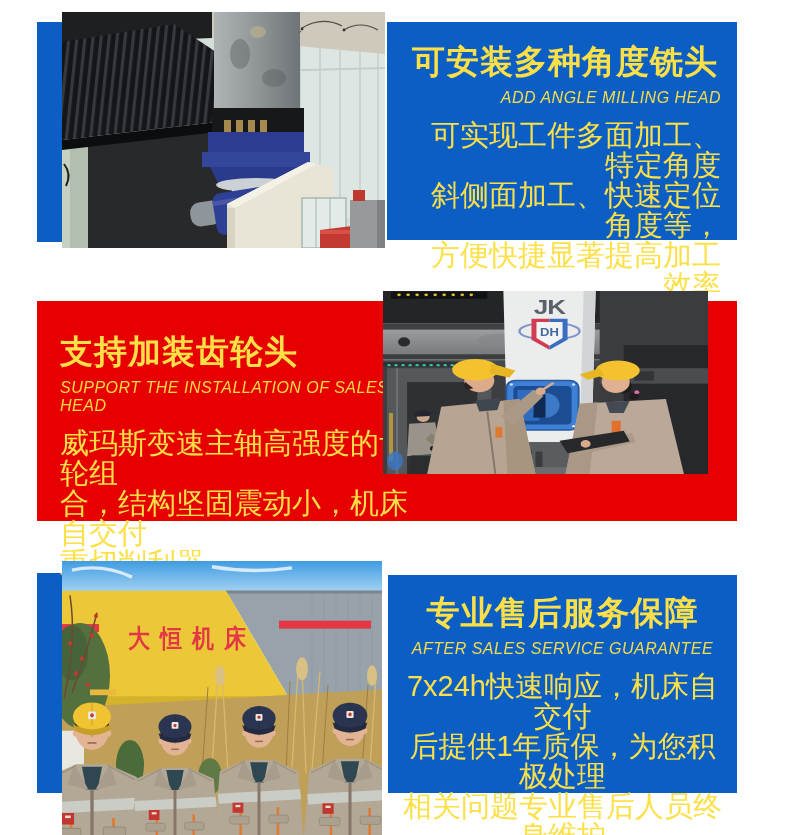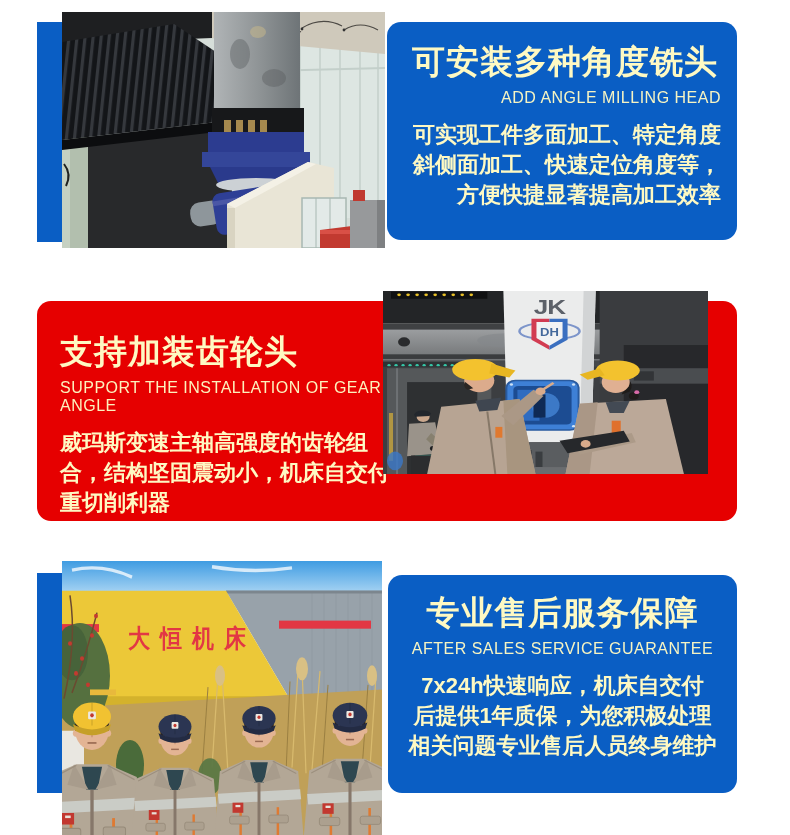--- a/index.html
+++ b/index.html
@@ -1,24 +1,24 @@
 <!DOCTYPE html>
 <html><head>
 <meta charset="utf-8">
 <style>
   html,body{margin:0;padding:0;background:#ffffff;}
   .page{position:relative;width:790px;height:835px;background:#ffffff;overflow:hidden;
         font-family:"Liberation Sans","DejaVu Sans",sans-serif;}
   .strip{position:absolute;width:25px;height:220px;z-index:1;}
   .photo{position:absolute;z-index:3;overflow:hidden;}
   .photo svg{display:block;width:100%;height:100%;}
-  .panel{position:absolute;z-index:2;box-sizing:border-box;color:#fef9c3;border-radius:14px;}
+  .panel{position:absolute;z-index:2;box-sizing:border-box;color:#fde047;}
   .sec-title{font-size:33px;font-weight:700;letter-spacing:1px;line-height:36px;margin:0 0 9px 0;}
-  .sec-sub{font-size:16px;letter-spacing:.5px;line-height:18px;margin:0 0 13px 0;opacity:.97;}
-  .sec-body{font-size:22px;line-height:30px;font-weight:700;}
+  .sec-sub{font-size:16px;letter-spacing:.5px;line-height:18px;margin:0 0 13px 0;opacity:.97;font-style:italic;}
+  .sec-body{font-size:29px;line-height:30px;font-weight:400;}
   #s1-panel{left:387px;top:22px;width:350px;height:218px;padding:22px 16px 0 22px;text-align:right;}
   #s1-panel .sec-title{text-align:center;}
   #s2-panel{left:37px;top:301px;width:700px;height:220px;padding:33px 0 0 23px;text-align:left;}
   #s2-panel .sec-title{text-align:left;}
   #s3-panel{left:388px;top:575px;width:349px;height:218px;padding:20px 12px 16px 12px;text-align:center;}
   #s1-strip{left:37px;top:22px;}
   #s3-strip{left:37px;top:573px;}
   #s1-photo{left:62px;top:12px;width:323px;height:236px;}
   #s2-photo{left:383px;top:291px;width:325px;height:183px;}
   #s3-photo{left:62px;top:561px;width:320px;height:281px;}
@@ -128,21 +128,21 @@
     <div class="sec-body">
       <div>可实现工件多面加工、特定角度</div>
       <div>斜侧面加工、快速定位角度等，</div>
       <div>方便快捷显著提高加工效率</div>
     </div>
   </div>
 
   <div id="s2-panel" class="panel" style="background:#e60000">
     <div style="width:352px">
       <div class="sec-title">支持加装齿轮头</div>
-      <div class="sec-sub">SUPPORT THE INSTALLATION OF GEAR ANGLE</div>
+      <div class="sec-sub">SUPPORT THE INSTALLATION OF SALES HEAD</div>
       <div class="sec-body">
         <div>威玛斯变速主轴高强度的齿轮组</div>
         <div>合，结构坚固震动小，机床自交付</div>
         <div>重切削利器</div>
       </div>
     </div>
   </div>
 
   <div id="s2-photo" class="photo">
     <svg viewBox="0 0 324 237" preserveAspectRatio="none">

